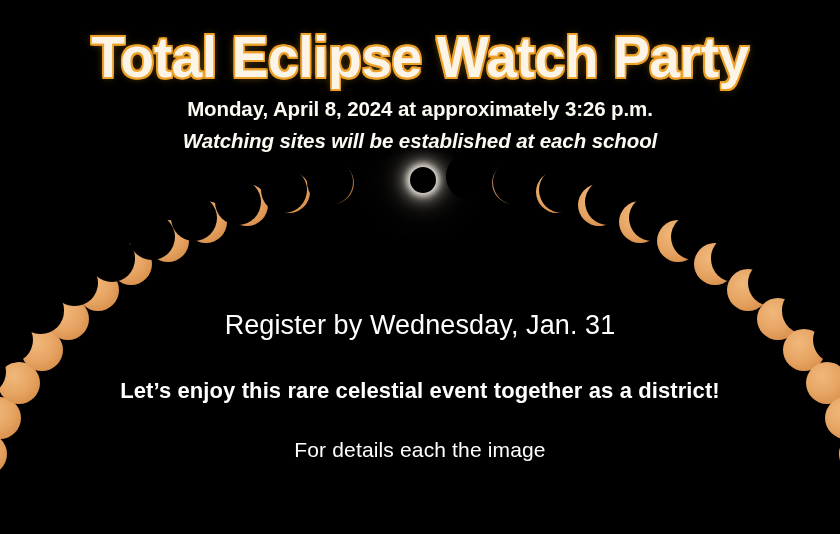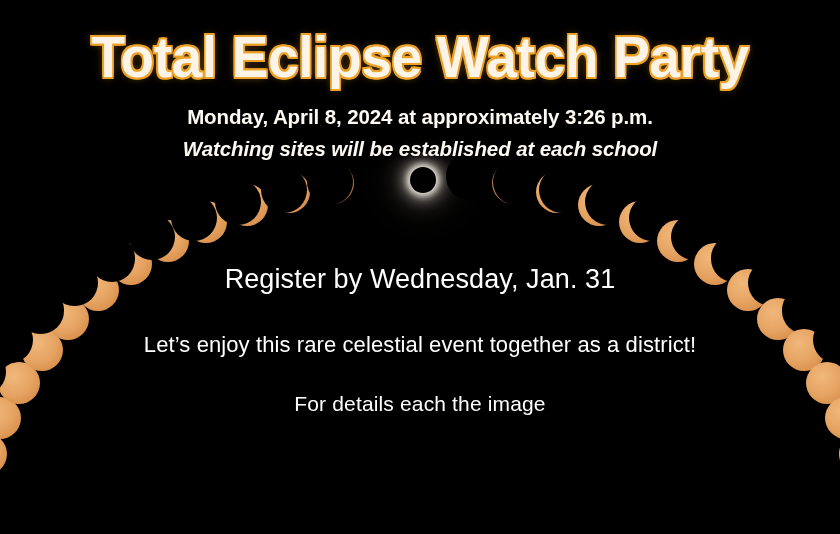--- a/index.html
+++ b/index.html
@@ -94,43 +94,43 @@
   .subline {
     position: absolute;
     left: 0;
     right: 0;
     font-size: 20.5px;
     font-weight: bold;
     letter-spacing: -0.1px;
     color: #fdfaf3;
     white-space: nowrap;
     text-shadow: 0 0 5px rgba(0,0,0,0.95), 0 0 11px rgba(0,0,0,0.9);
-    margin-top: 8px;
   }
   .subline-1 { top: 97px; }
   .subline-2 { top: 129px; font-style: italic; }
 
   .bodyline {
     position: absolute;
     left: 0;
     right: 0;
     color: #ffffff;
     white-space: nowrap;
     text-shadow: 0 0 6px rgba(0,0,0,0.95), 0 0 14px rgba(0,0,0,0.85);
+    margin-top: 46px;
   }
   .body-register {
     top: 264px;
     font-size: 27px;
     font-weight: normal;
     letter-spacing: 0.1px;
   }
   .body-enjoy {
     top: 332px;
     font-size: 22px;
-    font-weight: normal;
+    font-weight: bold;
     letter-spacing: 0.1px;
   }
   .body-details {
     top: 392px;
     font-size: 21px;
     font-weight: normal;
     letter-spacing: 0.15px;
   }
 </style>
 </head>

